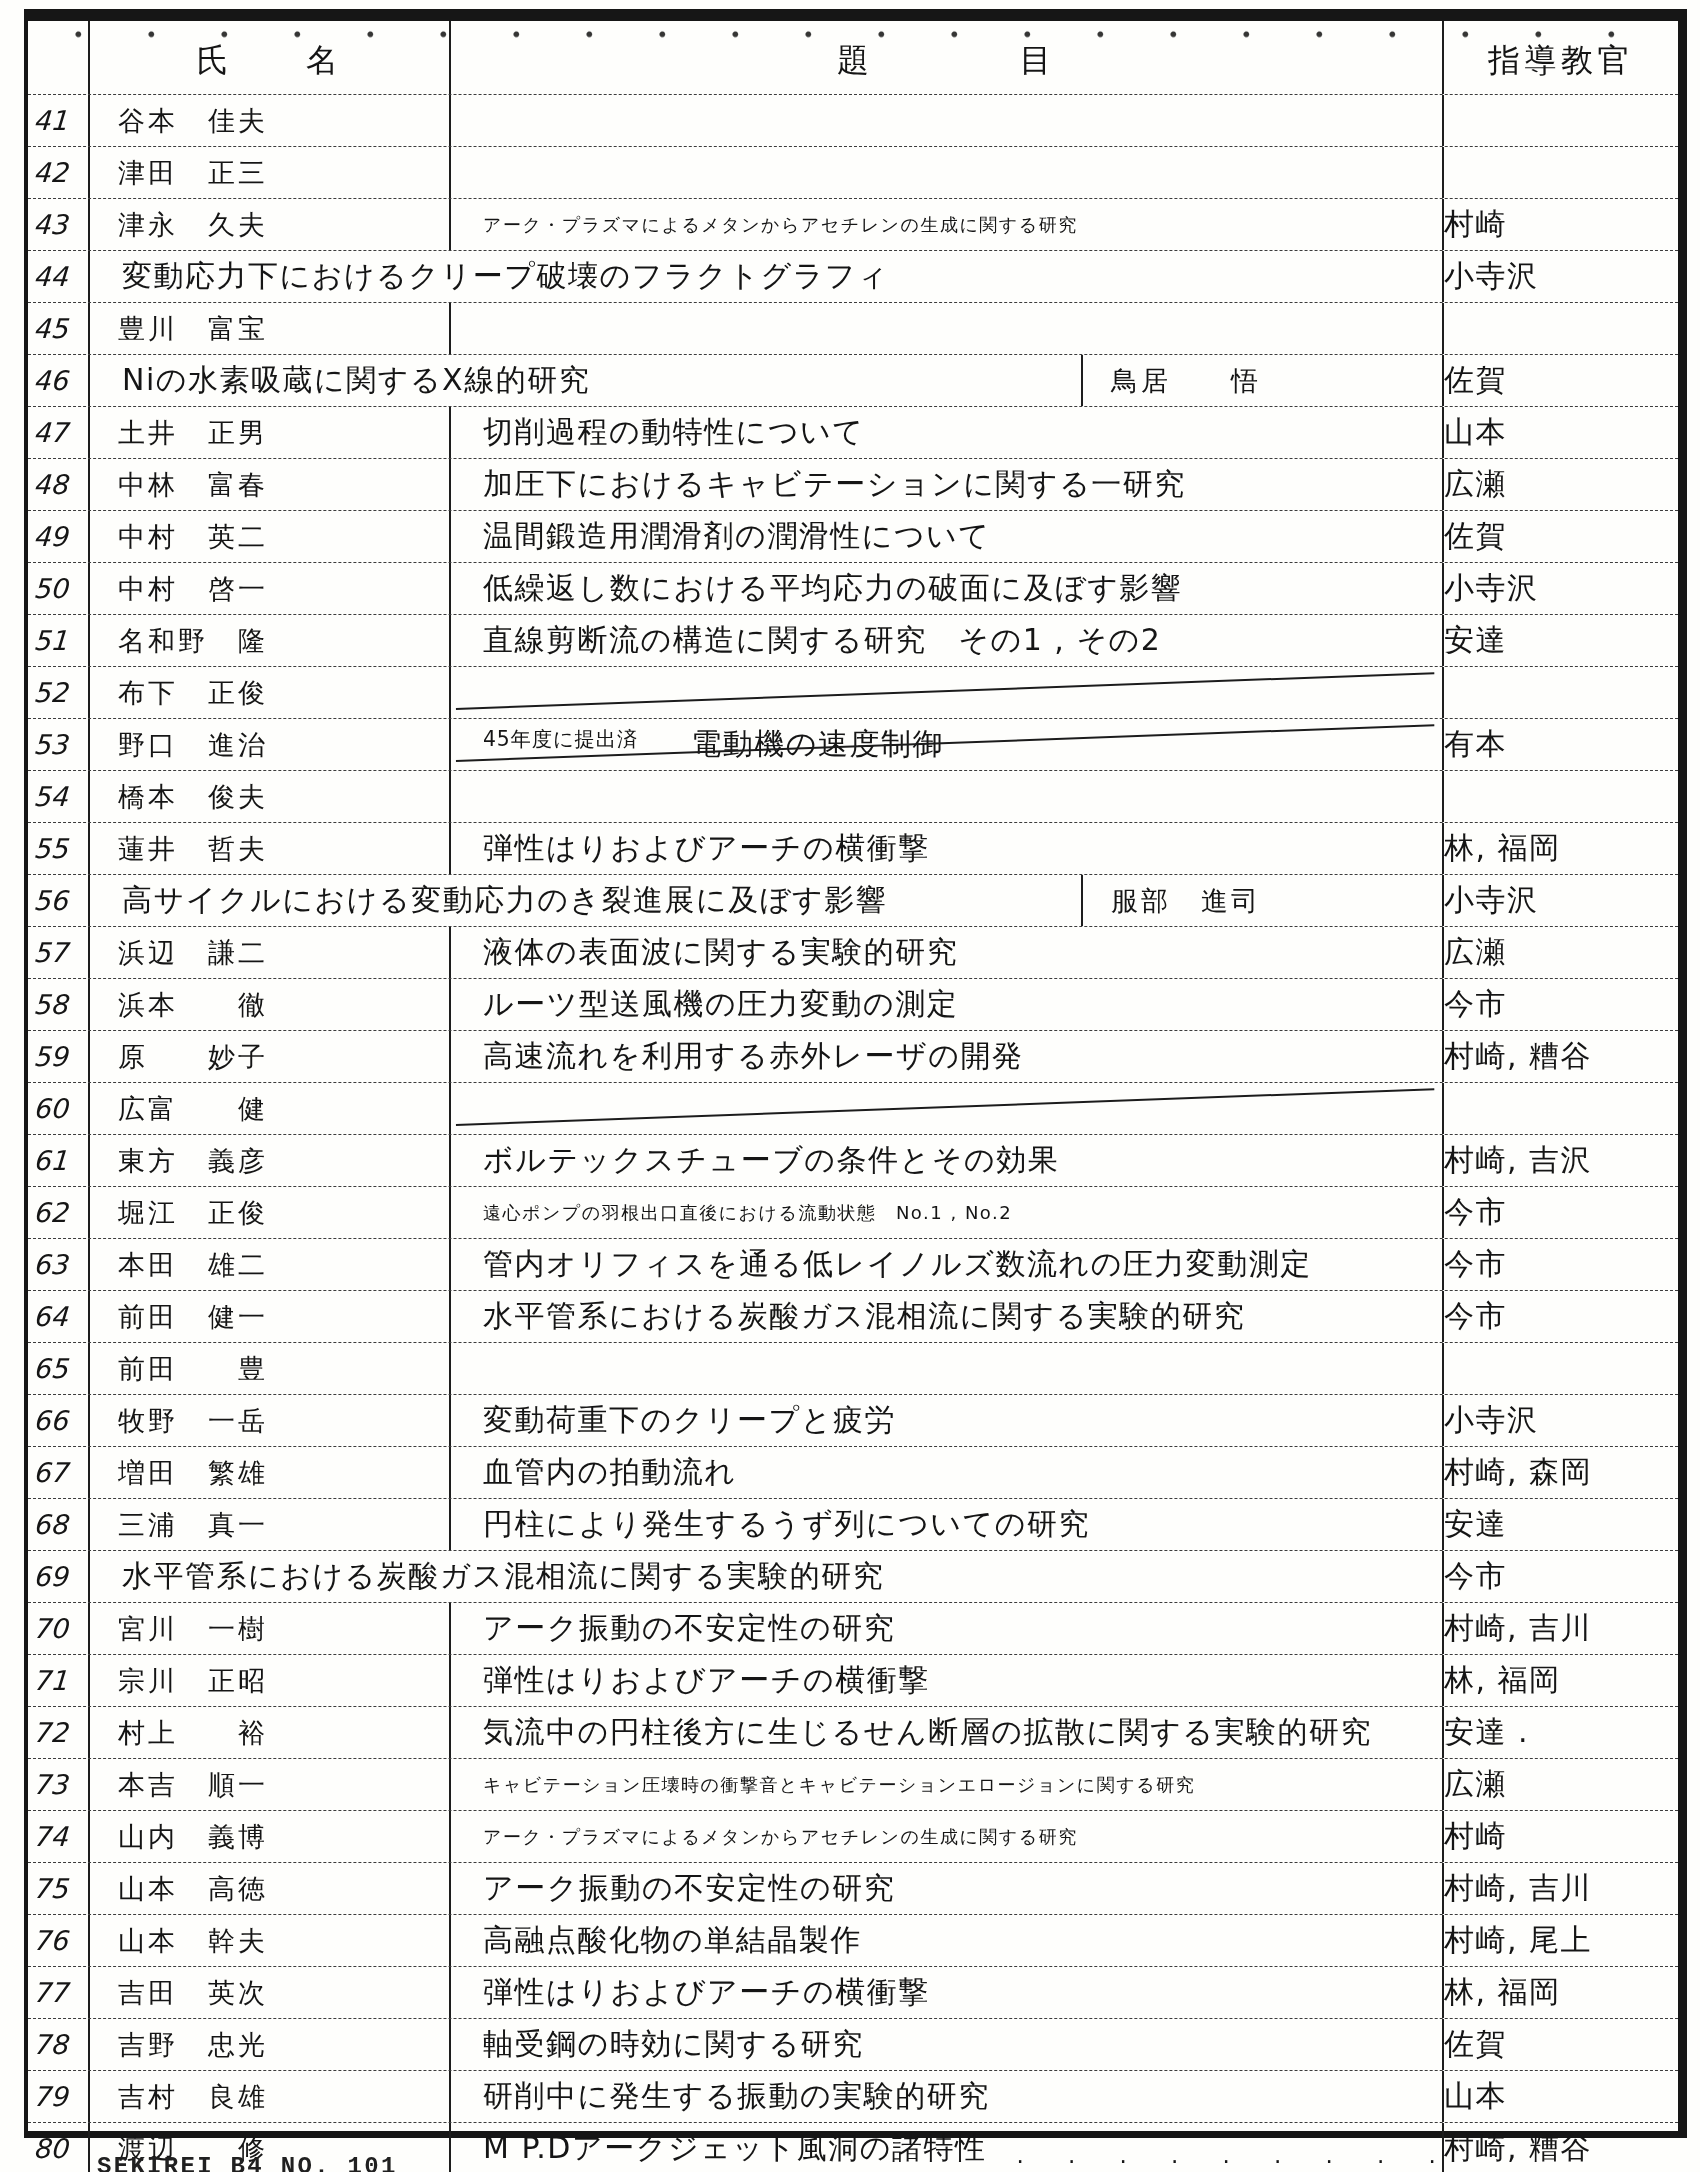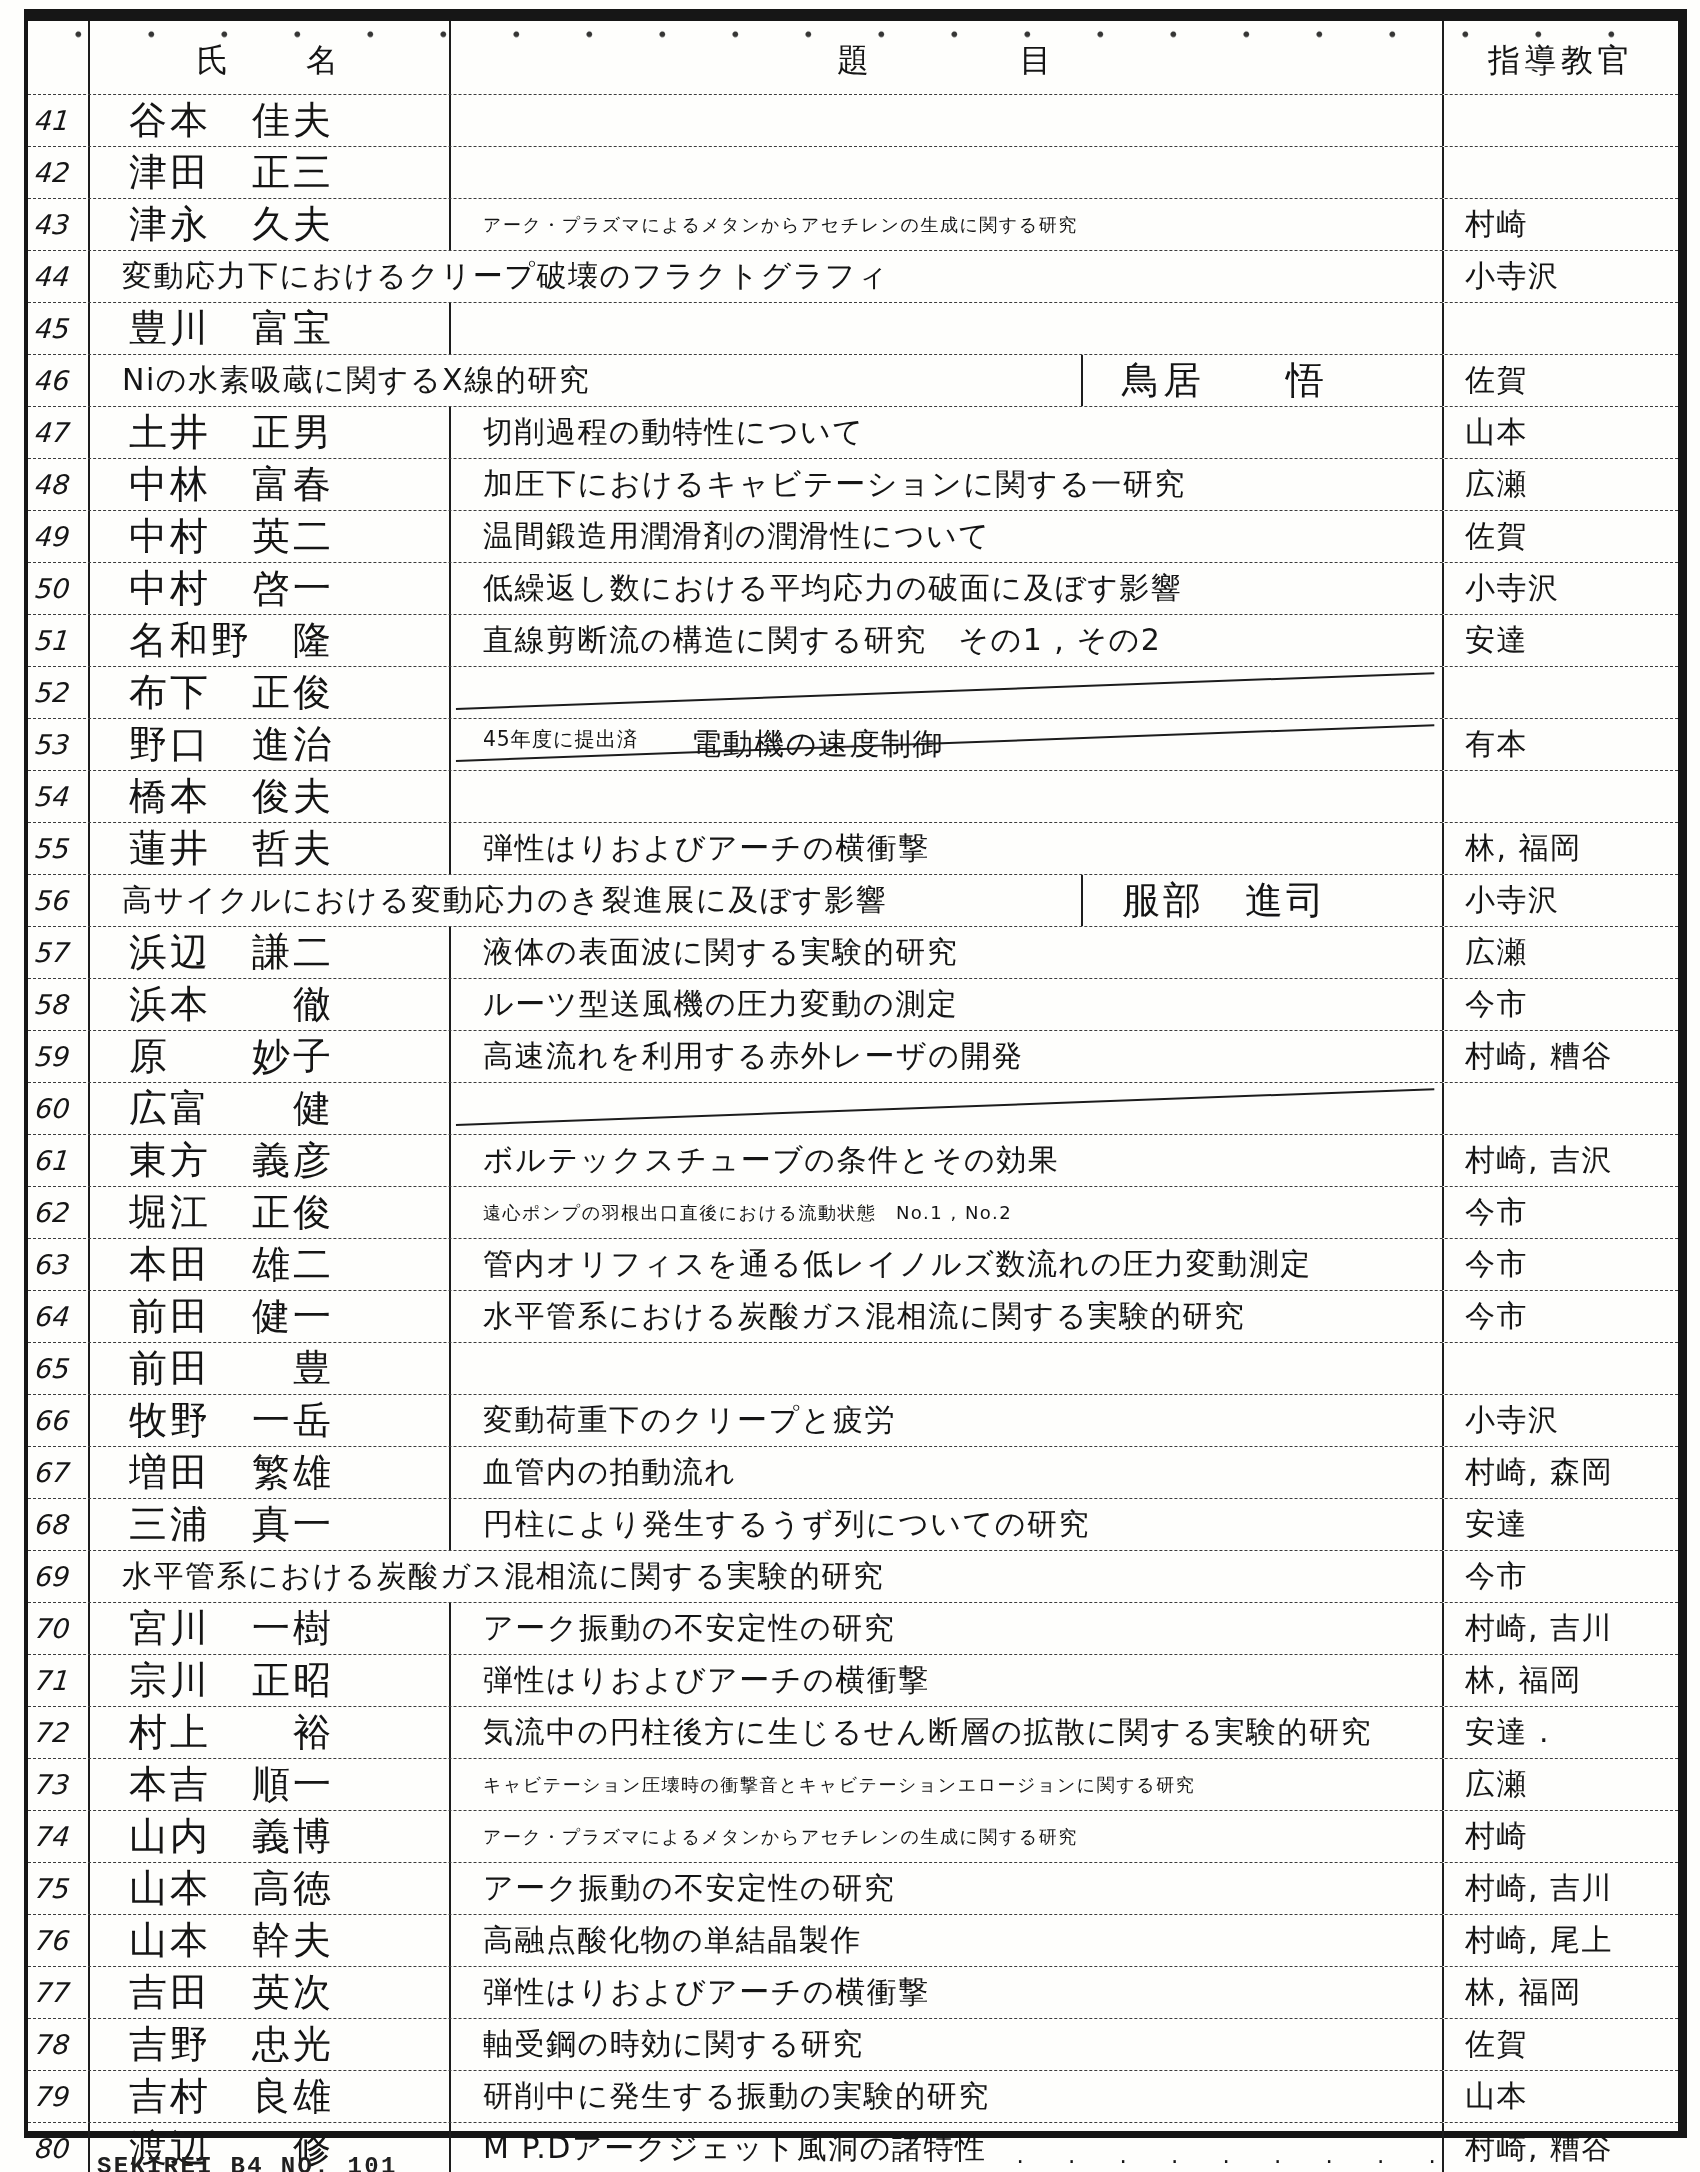--- a/index.html
+++ b/index.html
@@ -50,37 +50,36 @@
     flex:0 0 60px;
     justify-content:flex-start;
     padding-left:7.6px;
     font-size:27px;
     font-style:italic;
     transform:skewX(-6deg);
   }
   .c-name{
     flex:0 0 361px;
     border-left:2.3px solid #1d1d1d;
-    padding-left:39px;
-    font-size:38px;
+    padding-left:28px;
+    font-size:27px;
     letter-spacing:3px;
   }
   .c-title{
     flex:1 1 auto;
     border-left:2.3px solid #1d1d1d;
     padding-left:32px;
     font-size:30px;
     letter-spacing:1.5px;
     position:relative;
   }
   .c-title.small{font-size:18px;}
   .c-sup{
     flex:0 0 236px;
     border-left:2.3px solid #1d1d1d;
-    padding-left:21px;
     font-size:30px;
     letter-spacing:1.5px;
   }
   .row.header .cell{
     justify-content:center;
     padding-left:0;
     font-size:32px;
     font-style:normal;
     transform:none;
     letter-spacing:4.5px;

